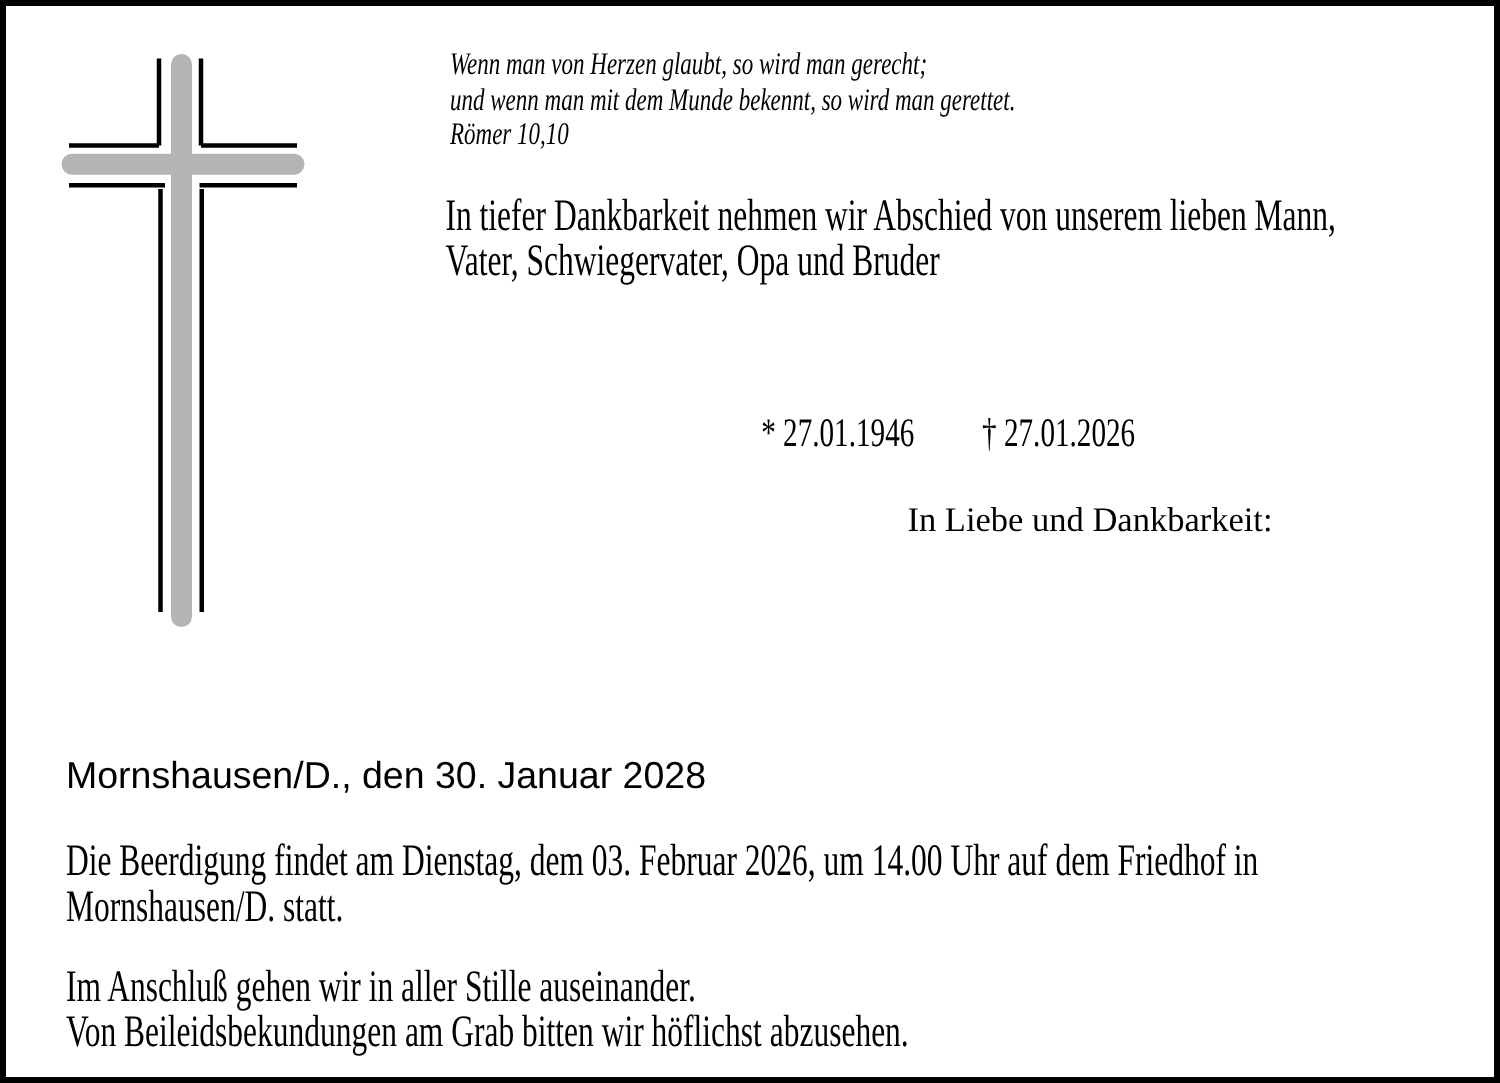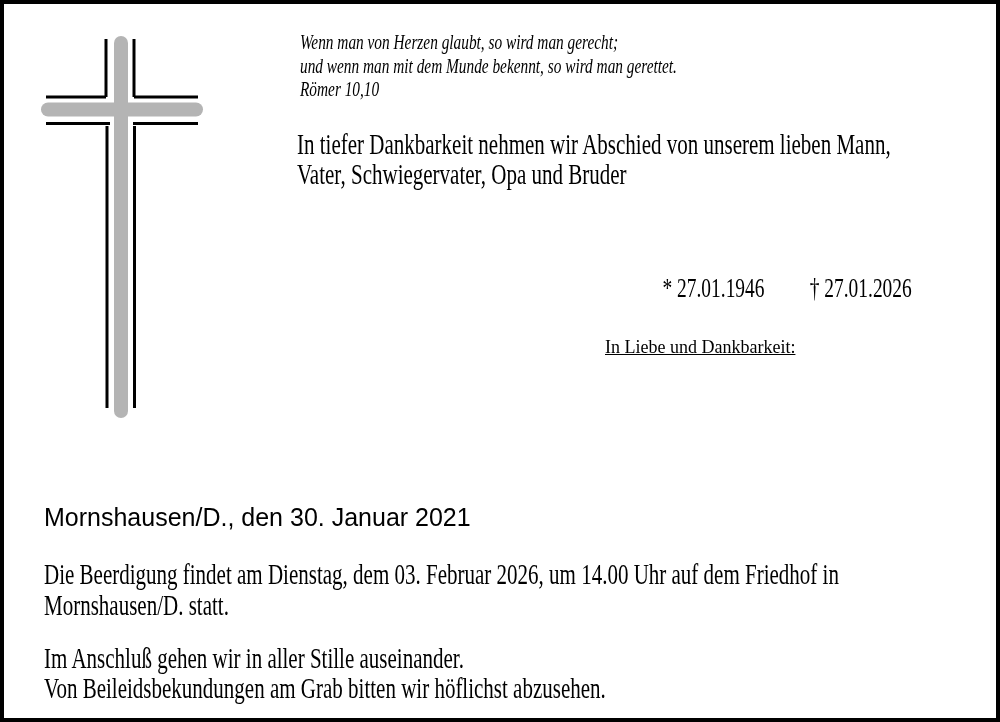--- a/index.html
+++ b/index.html
@@ -45,37 +45,36 @@
     display: inline-block;
     font-size: 60px;
     font-weight: bold;
     line-height: 60px;
     letter-spacing: -1px;
     transform: scaleX(0.92);
     transform-origin: center top;
     white-space: nowrap;
   }
 
-  .dates-block { top: 271px; text-align: right; }
+  .dates-block { top: 271px; }
   .dates-block .scale {
     display: inline-block;
     font-size: 27px;
     line-height: 27px;
     transform: scaleX(0.72);
     transform-origin: center top;
     white-space: nowrap;
   }
   .death-date { margin-left: 56px; }
 
   .farewell-heading {
     left: 601px; top: 331px;
-    font-size: 18px;
+    font-size: 23px;
     line-height: 24px;
     white-space: nowrap;
-    text-decoration: underline;
   }
 
   .mourners { left: 601px; top: 359px; }
   .mourners .mourner-line {
     font-size: 24px;
     font-weight: bold;
     line-height: 28.5px;
     transform: scaleX(0.88);
     transform-origin: left top;
     white-space: nowrap;
@@ -144,21 +143,21 @@
   <div class="abs center-col dates-block">
     <span class="scale">
       <span class="birth-date">* 27.01.1946</span>
       <span class="death-date">† 27.01.2026</span>
     </span>
   </div>
 
   <div class="abs farewell-heading">In Liebe und Dankbarkeit:</div>
 
 
-  <div class="abs place-date">Mornshausen/D., den 30. Januar 2021</div>
+  <div class="abs place-date">Mornshausen/D., den 30. Januar 2028</div>
 
   <div class="abs funeral">
     <div>Die Beerdigung findet am Dienstag, dem 03. Februar 2026, um 14.00 Uhr auf dem Friedhof in</div>
     <div>Mornshausen/D. statt.</div>
   </div>
 
   <div class="abs closing">
     <div>Im Anschluß gehen wir in aller Stille auseinander.</div>
     <div>Von Beileidsbekundungen am Grab bitten wir höflichst abzusehen.</div>
   </div>

